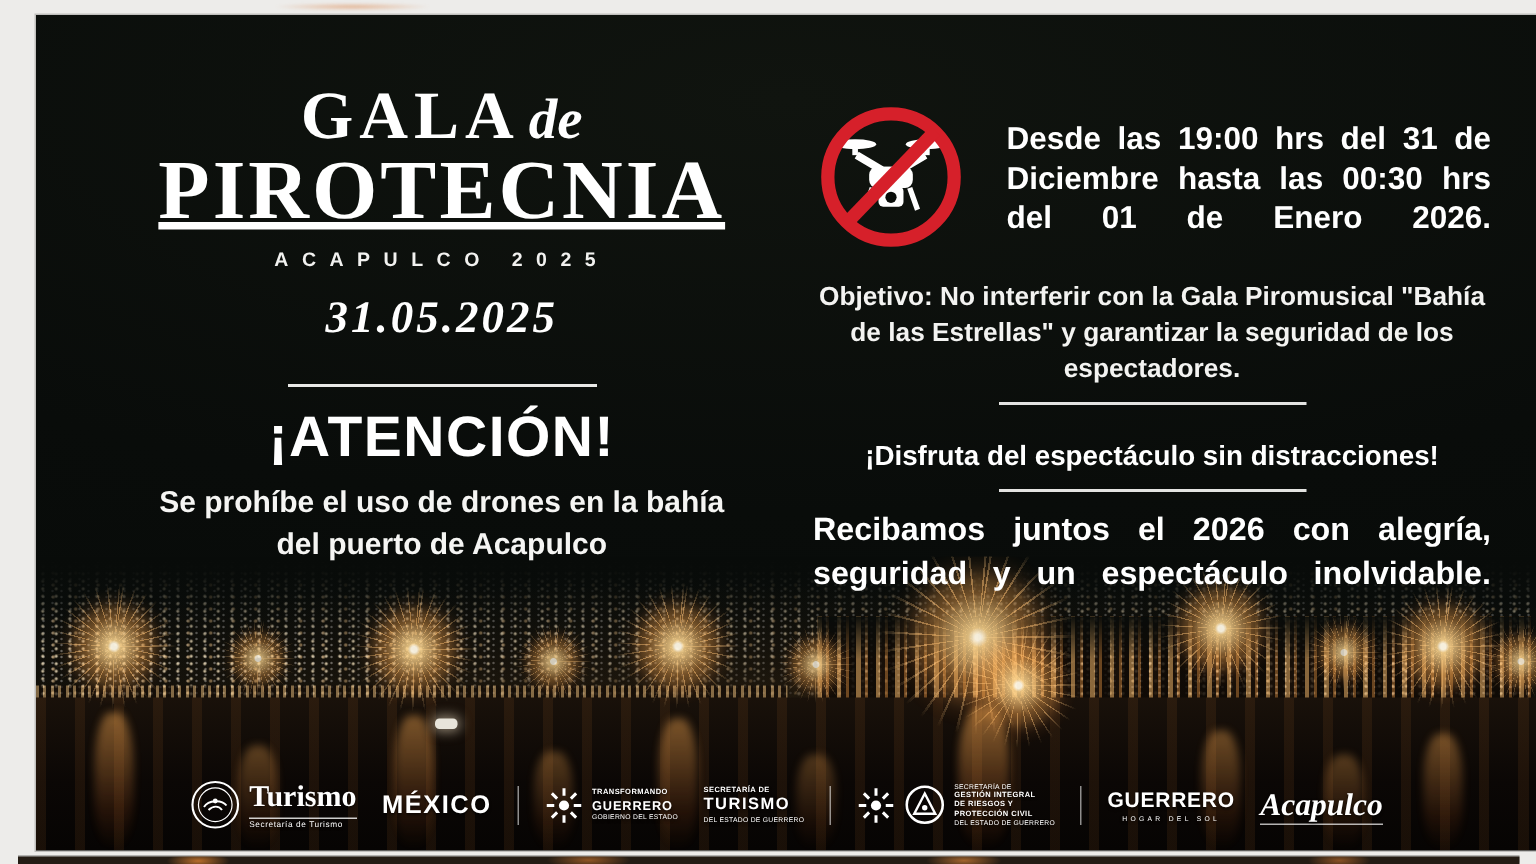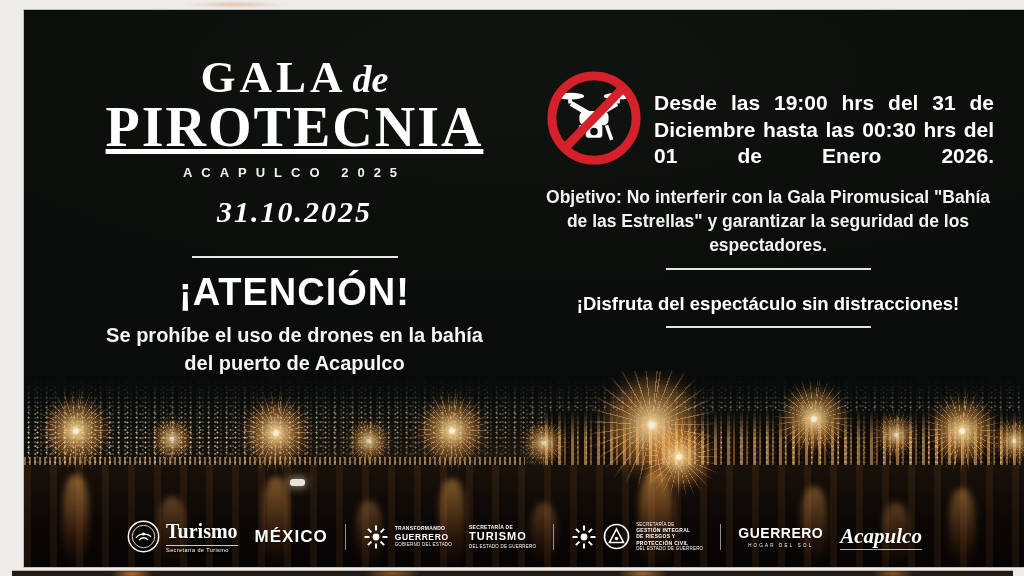--- a/index.html
+++ b/index.html
@@ -72,21 +72,21 @@
   .brand-sub{font-family:"Liberation Sans",sans-serif;font-size:13px;font-weight:700;
     letter-spacing:9px;margin-top:9px;color:#f2f2f0;}
   .brand-date{font-family:"Liberation Serif",serif;font-style:italic;font-weight:700;
     font-size:30px;letter-spacing:2px;margin-top:15px;}
   .ldiv{width:206px;height:2px;background:#e9e9e7;margin:27px auto 0;}
   .attn-h{font-size:38px;font-weight:700;letter-spacing:1px;margin-top:13px;}
   .attn-b{font-size:20px;font-weight:700;line-height:1.4;width:382px;margin:7px auto 0;color:#f5f5f3;}
 
   
   .col-right{position:absolute;left:518px;top:0;width:452px;}
-  .sched-row{display:flex;align-items:flex-end;gap:8px;margin-top:56px;}
+  .sched-row{display:flex;align-items:center;gap:25px;margin-top:56px;}
   .nodrone{width:104px;height:104px;flex:none;}
   .sched{flex:1;font-size:21px;font-weight:700;line-height:1.27;margin-top:4px;
     text-align:justify;text-align-last:justify;}
   .objective{margin-top:16px;font-size:17.5px;font-weight:700;line-height:1.36;text-align:center;color:#f3f3f1;}
   .rdiv{width:205px;height:2px;background:#e3e3e1;margin:11px auto 0;}
   .enjoy{margin-top:23px;font-size:18.5px;font-weight:700;text-align:center;}
   .closing{margin-top:11px;font-size:21.5px;font-weight:700;line-height:1.33;
     text-align:justify;text-align-last:justify;}
 
   
@@ -144,21 +144,21 @@
     <div class="refl" style="left:859px;height:64px;opacity:.55;"></div>
     <div class="refl" style="left:925px;height:78px;opacity:.7;"></div>
     <div class="boat" style="left:266px;top:108px;"></div>
   </div>
 
   <div class="col-left">
     <div class="brand">
       <div class="brand-l1"><span>GALA</span><span class="brand-de">de</span></div>
       <div class="brand-l2">PIROTECNIA</div>
       <div class="brand-sub">ACAPULCO 2025</div>
-      <div class="brand-date">31.10.2025</div>
+      <div class="brand-date">31.05.2025</div>
     </div>
     <div class="ldiv"></div>
     <div class="attn-h">¡ATENCIÓN!</div>
     <div class="attn-b">Se prohíbe el uso de drones en la bahía del puerto de Acapulco</div>
   </div>
 
   <div class="col-right">
     <div class="sched-row">
       <svg class="nodrone" viewBox="0 0 100 100">
         <g fill="#fff" stroke="#fff">
@@ -174,20 +174,21 @@
         <circle cx="50" cy="63" r="3.6" fill="#0a0d0a"></circle>
         <circle cx="50" cy="50" r="40.5" fill="none" stroke="#d6202a" stroke-width="8.5"></circle>
         <line x1="78.5" y1="20.5" x2="21.5" y2="79.5" stroke="#d6202a" stroke-width="8.5"></line>
       </svg>
       <div class="sched">Desde las 19:00 hrs del 31 de Diciembre hasta las 00:30 hrs del 01 de Enero 2026.</div>
     </div>
     <div class="objective">Objetivo: No interferir con la Gala Piromusical "Bahía de las Estrellas" y garantizar la seguridad de los espectadores.</div>
     <div class="rdiv"></div>
     <div class="enjoy">¡Disfruta del espectáculo sin distracciones!</div>
     <div class="rdiv"></div>
+    <div class="closing">Recibamos juntos el 2026 con alegría, seguridad y un espectáculo inolvidable.</div>
   </div>
 
   <div class="footer">
 
     <div class="lg">
       <svg width="33" height="33" viewBox="0 0 33 33">
         <circle cx="16.5" cy="16.5" r="15.2" fill="none" stroke="#fff" stroke-width="1.4"></circle>
         <circle cx="16.5" cy="16.5" r="11.2" fill="none" stroke="#fff" stroke-width=".8"></circle>
         <path d="M9 18 C12 13,21 13,24 17 M12 20 C15 17,19 17,21 20" fill="none" stroke="#fff" stroke-width="1.3"></path>
         <circle cx="16.5" cy="14" r="1.6" fill="#fff"></circle>

